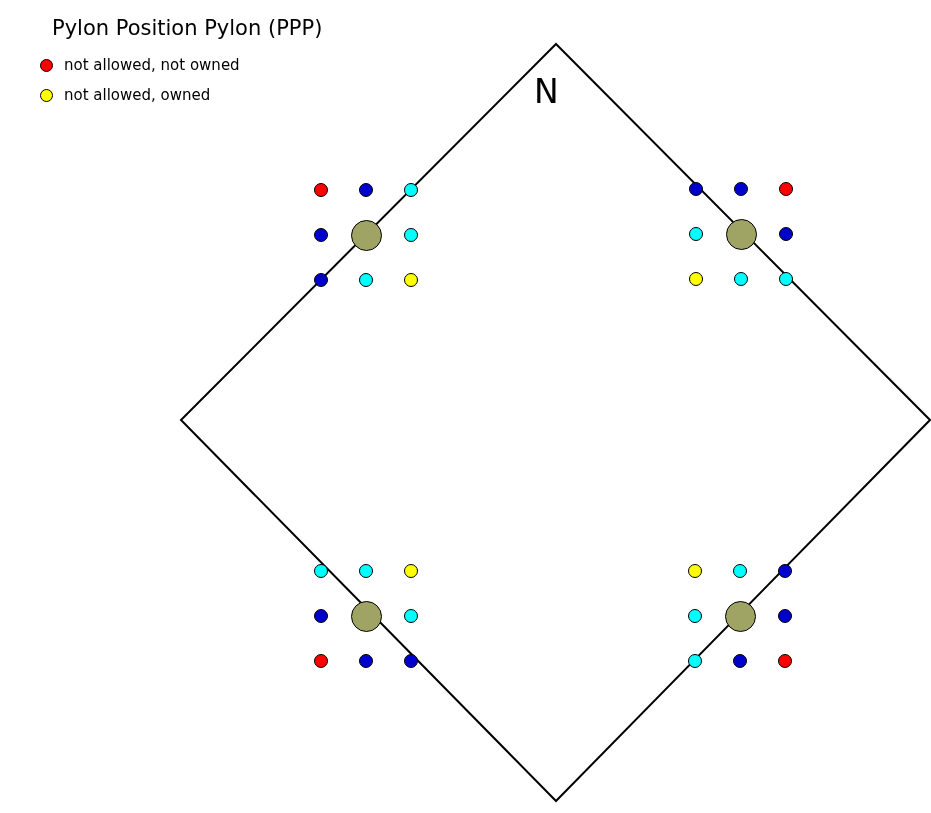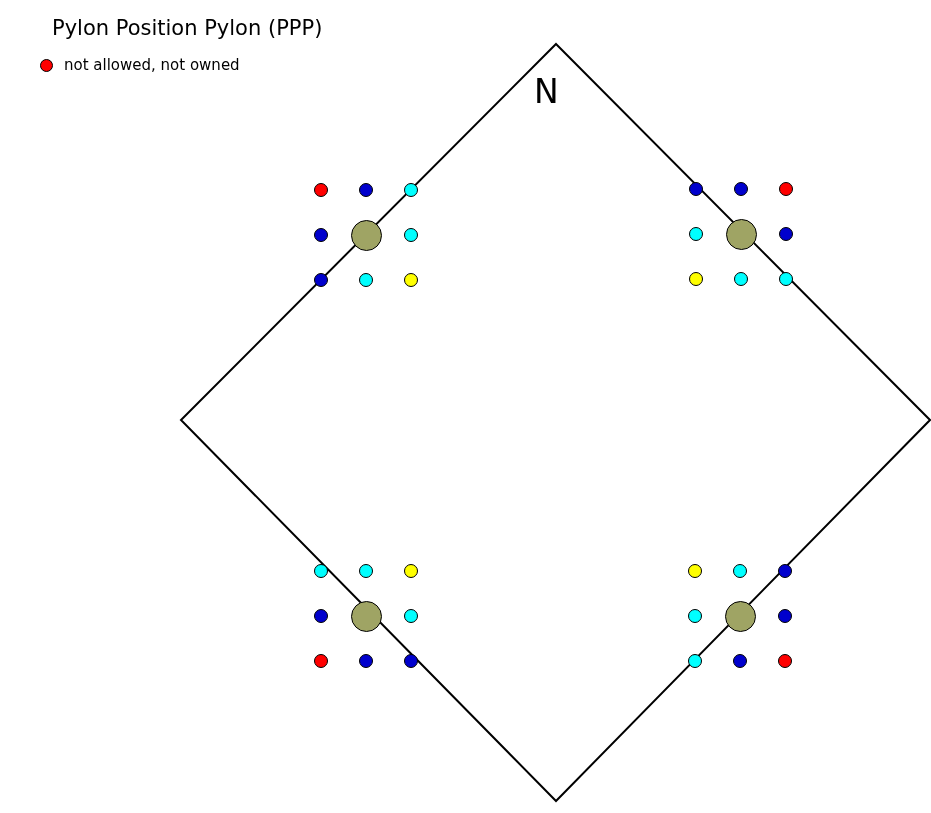--- a/index.html
+++ b/index.html
@@ -123,20 +123,24 @@
 
   <div class="north">N</div>
 
   <div class="legend">
     <div class="ppp-title">Pylon Position Pylon (PPP)</div>
     <div class="legend-items" id="legend-items">
         <div class="legend-item">
           <span class="legend-dot" style="background: rgb(255, 0, 0);"></span>
           <span class="legend-label">not allowed, not owned</span>
         </div>
+        <div class="legend-item">
+          <span class="legend-dot" style="background: rgb(255, 255, 0);"></span>
+          <span class="legend-label">not allowed, owned</span>
+        </div>
       </div>
   </div>
 
   <div id="clusters">
       <div class="cluster" style="left: 298.5px; top: 167.5px;">
         <div class="cell">
           <span class="dot" style="background: rgb(255, 0, 0);"></span>
         </div>
         <div class="cell">
           <span class="dot" style="background: rgb(0, 0, 205);"></span>

